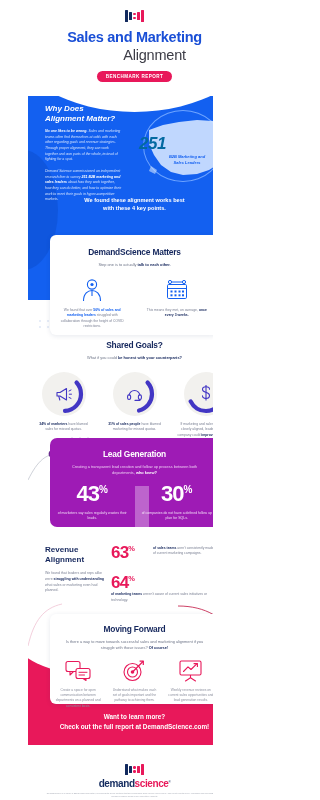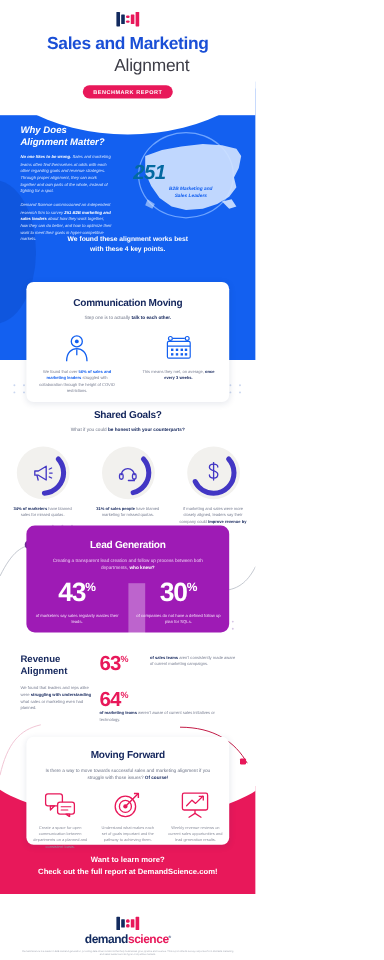--- a/index.html
+++ b/index.html
@@ -6,21 +6,21 @@
   html,body { width:213px; }
   body {
     font-family: "Liberation Sans", sans-serif;
     background:#ffffff;
     width:213px;
     height:800px;
     overflow:hidden;
     position:relative;
     -webkit-font-smoothing:antialiased;
   }
-  .page { position:relative; width:213px; height:800px; overflow:hidden; }
+  .page { position:relative; width:213px; height:800px; overflow:hidden;margin-left:28px; }
 
   
   .hero {
     position:relative; width:213px; height:96px; background:#fff;
     text-align:center; padding-top:10px; z-index:4;
   }
   .logo-mark { display:flex; justify-content:center; align-items:center; gap:1px; height:12px; }
   .lm-bar { width:3px; height:11px; background:#122a5e; border-radius:0.5px; }
   .lm-bar.pink { background:#e8185a; }
   .lm-dots { display:flex; flex-direction:column; gap:1.5px; }
@@ -211,21 +211,21 @@
       </div>
     </div>
   </div>
 
   <div class="found-line">
     <span>We found these alignment works best</span><br>
     <span>with these 4 key points.</span>
   </div>
 
   <div class="card comm-card">
-    <div class="sec-title">Communication Moving</div>
+    <div class="sec-title">DemandScience Matters</div>
     <div class="sec-sub">
       <span>Step one is to actually </span><b>talk to each other.</b>
     </div>
     <div class="two-col">
       <div>
         <div class="ico">
           <svg width="22" height="24" viewBox="0 0 22 24">
             <circle cx="11" cy="6.5" r="4.6" fill="none" stroke="#1360f0" stroke-width="1.1"></circle>
             <path d="M2.5 23 C2.5 15.5 7 12.5 11 12.5 C15 12.5 19.5 15.5 19.5 23" fill="none" stroke="#1360f0" stroke-width="1.1"></path>
             <path d="M11 13 L11 18" stroke="#1360f0" stroke-width="1.1"></path>

